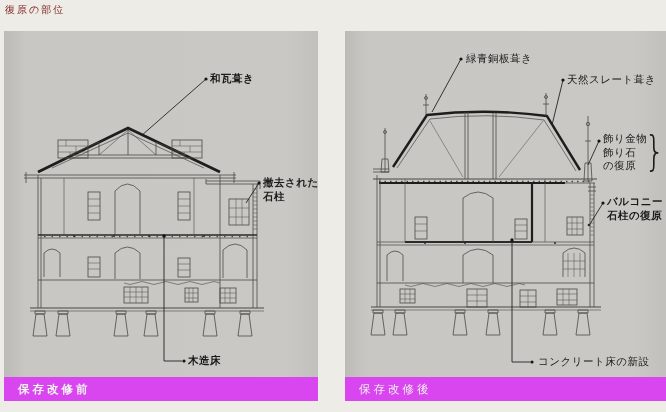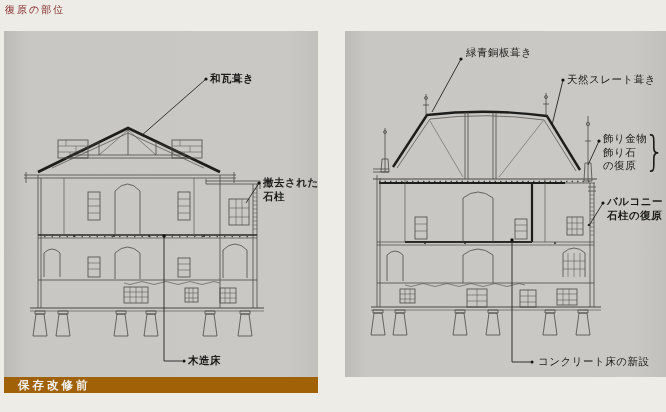--- a/index.html
+++ b/index.html
@@ -12,21 +12,21 @@
     position:absolute;left:5px;top:3px;
     font-size:10px;letter-spacing:2px;color:#7f1d1d;
   }
   .panel{position:absolute;top:31px;}
   .panel-art{
     position:relative;height:346px;
     background:linear-gradient(90deg,#bcbbb8 0,#c8c7c4 7%,#c9c8c5 90%,#c1c0bd 100%);
   }
   .panel-art svg{position:absolute;left:0;top:0;}
   .panel-bar{
-    height:16px;background:#a16207;display:flex;align-items:center;
+    height:24px;background:#d946ef;display:flex;align-items:center;
   }
   .panel-bar .caption{
     color:#f2f2f0;font-size:11.5px;letter-spacing:3px;padding-left:14px;
   }
   .lbl{
     position:absolute;font-size:10.5px;line-height:1.3;color:#1a1a18;
     white-space:nowrap;letter-spacing:0.5px;
   }
   .brace{
     position:absolute;font-size:40px;font-weight:200;color:#1a1a18;
@@ -216,27 +216,30 @@
           <circle cx="218" cy="49" r="1.6" stroke="none"></circle>
         <line x1="254" y1="110" x2="243" y2="134"></line>
           <circle cx="254" cy="110" r="1.6" stroke="none"></circle>
         <line x1="258" y1="172" x2="245" y2="193"></line>
           <circle cx="258" cy="172" r="1.6" stroke="none"></circle>
         <polyline points="167,209 167,331 185,331" fill="none"></polyline>
         <circle cx="167" cy="209" r="1.7" stroke="none"></circle>
           <circle cx="187" cy="331" r="1.6" stroke="none"></circle>
       </g>
     </svg>
-    <div class="lbl" style="left:121px;top:15px;text-align:center;">緑青銅板葺き</div>
+    <div class="lbl" style="left:121px;top:21px;text-align:center;">緑青銅板葺き</div>
     <div class="lbl" style="left:258px;top:101px;">
       <div>飾り金物</div>
       <div>飾り石</div>
       <div>の復原</div>
     </div>
     <div class="lbl" style="left:222px;top:42px;">天然スレート葺き</div>
     <div class="brace" style="left:297px;top:97px;">}</div>
     <div class="lbl" style="left:262px;top:164px;font-weight:bold;">
       <div>バルコニー</div>
       <div>石柱の復原</div>
     </div>
     <div class="lbl" style="left:193px;top:324px;">コンクリート床の新設</div>
   </div>
+  <div class="panel-bar">
+    <span class="caption">保存改修後</span>
+  </div>
 </div>
 
 </body></html>

